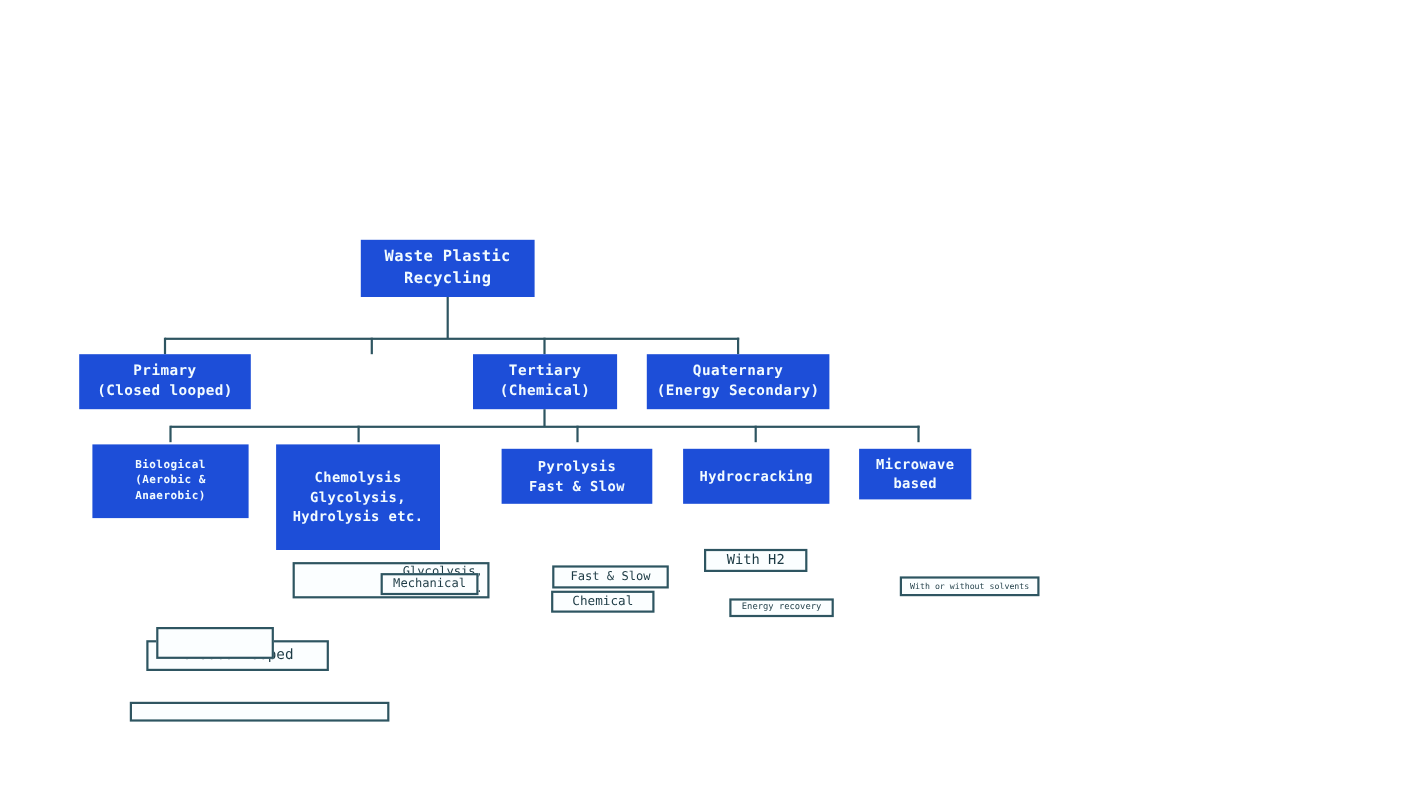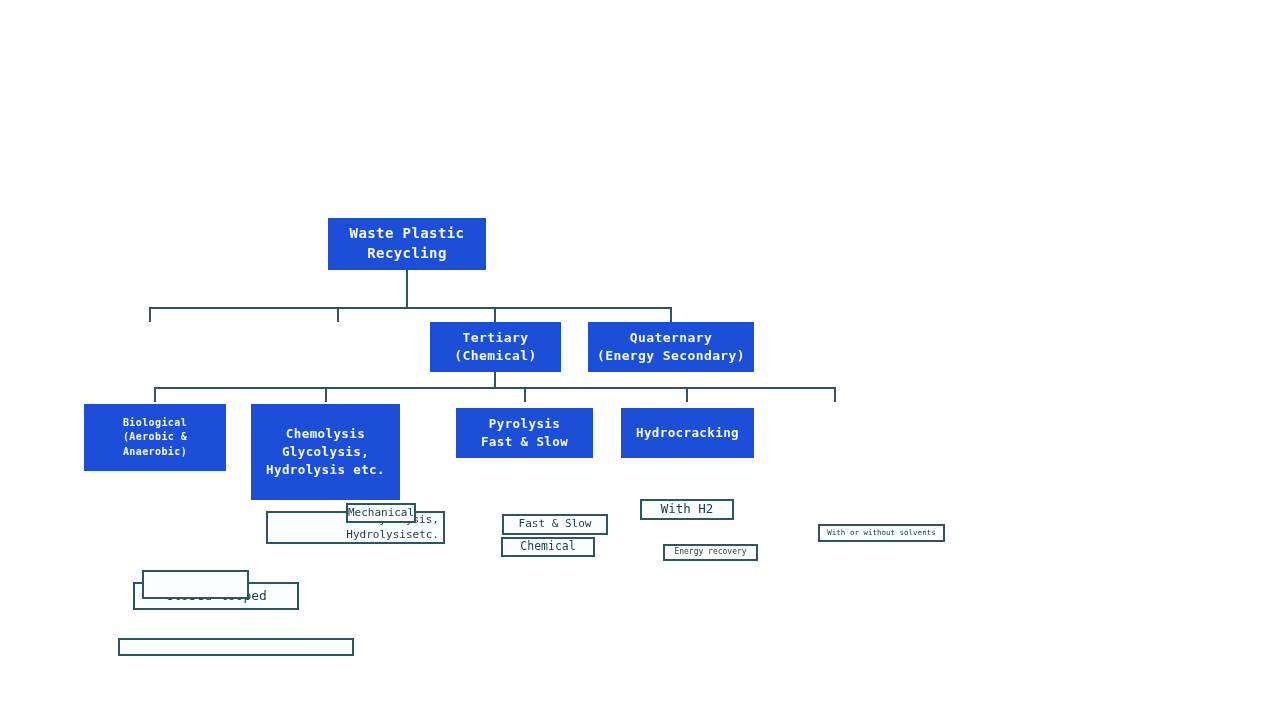--- a/index.html
+++ b/index.html
@@ -87,20 +87,24 @@
     <span class="ln">Recycling</span>
   </div>
 
   <div class="vbar" style="left:406px; top:270px; height:38px;"></div>
   <div class="hbar" style="left:150px; top:307px; width:522px;"></div>
   <div class="vbar" style="left:149px; top:307px; height:15px;"></div>
   <div class="vbar" style="left:337px; top:307px; height:15px;"></div>
   <div class="vbar" style="left:494px; top:307px; height:15px;"></div>
   <div class="vbar" style="left:670px; top:307px; height:15px;"></div>
 
+  <div class="node" style="left:72px; top:322px; width:156px; height:50px; font-size:13px;">
+    <span class="ln">Primary</span>
+    <span class="ln">(Closed looped)</span>
+  </div>
 
 
   <div class="node" style="left:430px; top:322px; width:131px; height:50px; font-size:13px;">
     <span class="ln">Tertiary</span>
     <span class="ln">(Chemical)</span>
   </div>
 
   <div class="node" style="left:588px; top:322px; width:166px; height:50px; font-size:13px;">
     <span class="ln">Quaternary</span>
     <span class="ln">(Energy Secondary)</span>
@@ -128,39 +132,43 @@
 
   <div class="node" style="left:456px; top:408px; width:137px; height:50px; font-size:12.5px;">
     <span class="ln">Pyrolysis</span>
     <span class="ln">Fast &amp; Slow</span>
   </div>
 
   <div class="node" style="left:621px; top:408px; width:133px; height:50px; font-size:12.5px;">
     <span class="ln">Hydrocracking</span>
   </div>
 
+  <div class="node" style="left:781px; top:408px; width:102px; height:46px; font-size:12.5px;">
+    <span class="ln">Microwave</span>
+    <span class="ln">based</span>
+  </div>
 
   <div class="obox center" style="left:640px; top:499px; width:94px; height:21px; font-size:12.5px;">
     <span>With H2</span>
   </div>
 
   <div class="obox center" style="left:502px; top:514px; width:106px; height:21px; font-size:11px;">
     <span>Fast &amp; Slow</span>
   </div>
 
   <div class="obox right" style="left:266px; top:511px; width:179px; height:33px; font-size:11px; flex-direction:column; align-items:flex-end; justify-content:center;">
     <span class="ln">Glycolysis,</span>
     <span class="ln">Hydrolysisetc.</span>
   </div>
 
   <div class="obox center" style="left:818px; top:524px; width:127px; height:18px; font-size:7.5px;">
     <span>With or without solvents</span>
   </div>
 
-  <div class="obox center" style="left:346px; top:503px; width:70px; height:20px; font-size:11px; z-index:1;align-items:flex-end;">
+  <div class="obox center" style="left:346px; top:521px; width:89px; height:20px; font-size:11px; z-index:1;align-items:flex-end;">
     <span>Mechanical</span>
   </div>
 
   <div class="obox center" style="left:501px; top:537px; width:94px; height:20px; font-size:11.5px;">
     <span>Chemical</span>
   </div>
 
   <div class="obox center" style="left:663px; top:544px; width:95px; height:17px; font-size:8px;">
     <span>Energy recovery</span>
   </div>

